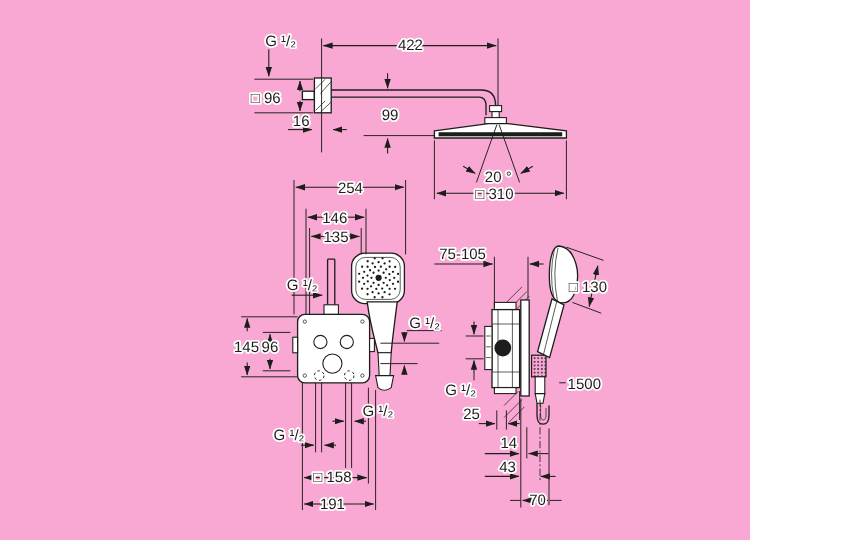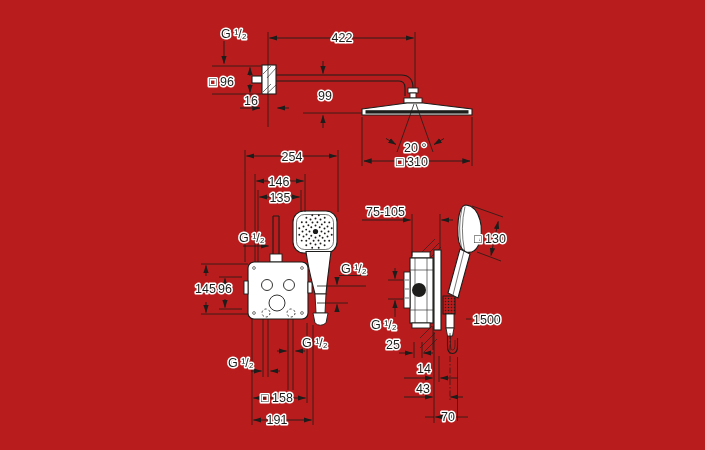--- a/index.html
+++ b/index.html
@@ -1,16 +1,16 @@
 <!DOCTYPE html>
 <html><head>
 <meta charset="utf-8">
 <style>
   html,body{margin:0;padding:0;background:#fff;}
-  .stage{width:705px;height:450px;background:#b91c1c;position:relative;overflow:hidden;}
+  .stage{width:625px;height:450px;background:#f9a8d4;position:relative;overflow:hidden;}
   svg{display:block;}
   .ln{stroke:#1d1d1b;stroke-width:1.1;fill:none;stroke-linecap:butt;}
   .thin{stroke:#1d1d1b;stroke-width:0.8;fill:none;}
   .xthin{stroke:#1d1d1b;stroke-width:0.6;fill:none;}
   .dim{stroke:#1d1d1b;stroke-width:0.9;fill:none;}
   .dl{marker-end:url(#arr);}
   .wh{fill:#ffffff;stroke:#1d1d1b;stroke-width:1.1;}
   .wh2{fill:#ffffff;stroke:#1d1d1b;stroke-width:0.9;}
   .blk{fill:#1d1d1b;stroke:none;}
   .d{font-family:"Liberation Sans","DejaVu Sans",sans-serif;font-size:12.5px;fill:#1d1d1b;

